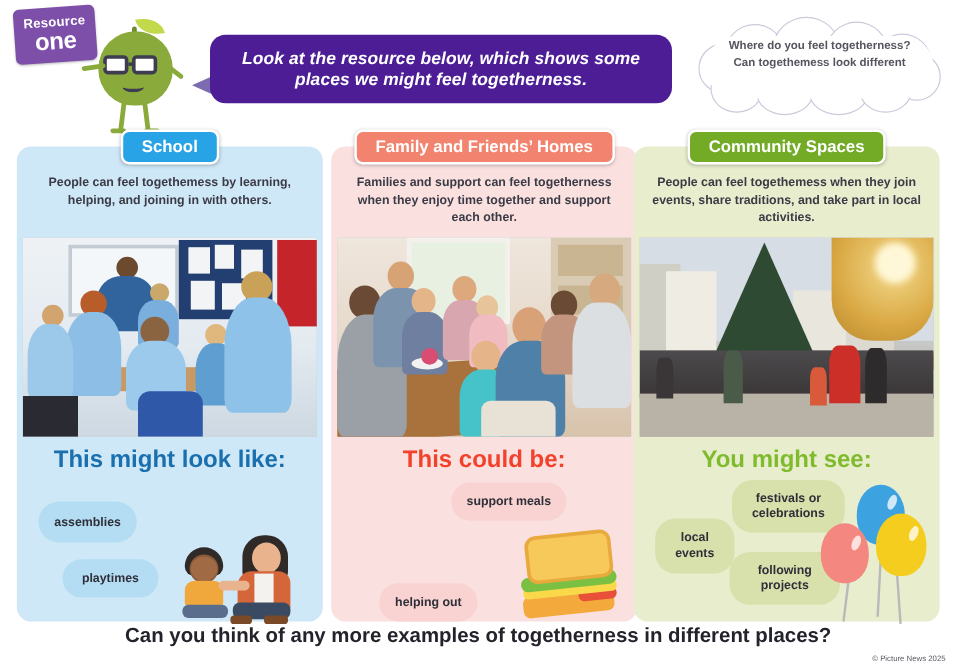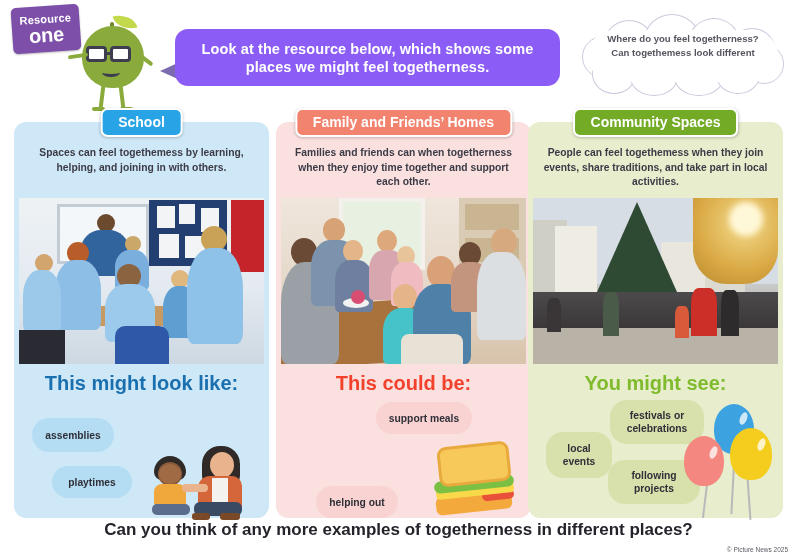--- a/index.html
+++ b/index.html
@@ -67,22 +67,22 @@
   .mascot .foot-l, .mascot .foot-r {
     position: absolute; top: 93px; width: 13px; height: 4px; background: #8aab3c; border-radius: 2px;
   }
   .mascot .foot-l { left: 30px; }
   .mascot .foot-r { left: 58px; }
 
   
   .speech {
     position: absolute; left: 175px; top: 29px;
     width: 385px; height: 57px;
-    background: #8b5cf6; border-radius: 13px;
-    display: flex; align-items: center; justify-content: center;
+    background: #4c1d95; border-radius: 13px;
+    display: flex; align-items: center; justify-content: center; font-style: italic;
   }
   .speech-text {
     color: #ffffff; font-size: 14.5px; font-weight: bold;
     line-height: 18px; text-align: center; letter-spacing: .1px;
     padding: 0 14px;
   }
   .speech-tail {
     position: absolute; left: 160px; top: 62px;
     width: 0; height: 0;
     border-top: 9px solid transparent;
@@ -297,21 +297,21 @@
     <div class="core"></div>
     <div class="cloud-text">
       <div>Where do you feel togetherness?</div>
       <div>Can togethemess look different</div>
     </div>
   </div>
 </div>
 
 <div class="panel" id="panel-school">
   <div class="pill" id="pill-school">School</div>
-  <div class="panel-desc">Spaces can feel togethemess by learning, helping, and joining in with others.</div>
+  <div class="panel-desc">People can feel togethemess by learning, helping, and joining in with others.</div>
 
   <div class="photo">
     <div class="ph-class">
       <div class="board"></div>
       <div class="navyboard"></div>
       <div class="note" style="left:138px; top:8px;  width:18px; height:22px;"></div>
       <div class="note" style="left:160px; top:6px;  width:16px; height:20px;"></div>
       <div class="note" style="left:182px; top:10px; width:18px; height:24px;"></div>
       <div class="note" style="left:140px; top:36px; width:20px; height:24px;"></div>
       <div class="note" style="left:166px; top:38px; width:20px; height:22px;"></div>
@@ -353,21 +353,21 @@
     <div class="t-ad-shirt"></div>
       <div class="t-ad-legs"></div>
       <div class="t-ad-arm"></div>
     <div class="t-ad-shoe1"></div>
       <div class="t-ad-shoe2"></div>
   </div>
 </div>
 
 <div class="panel" id="panel-homes">
   <div class="pill" id="pill-homes">Family and Friends’ Homes</div>
-  <div class="panel-desc">Families and friends can when togetherness when they enjoy time together and support each other.</div>
+  <div class="panel-desc">Families and support can feel togetherness when they enjoy time together and support each other.</div>
 
   <div class="photo">
     <div class="ph-fam">
       <div class="window"></div>
       <div class="shelf"></div>
       <div class="books" style="left:184px; top:6px;  width:54px; height:26px;"></div>
       <div class="books" style="left:184px; top:40px; width:54px; height:24px;"></div>
       <div class="table"></div>
       <div class="face" style="left:10px;  top:40px; width:26px; height:28px; background:#6b4a35;"></div>
       <div class="person" style="left:0px;   top:64px; width:58px; height:102px; background:#9aa0a6;"></div>

